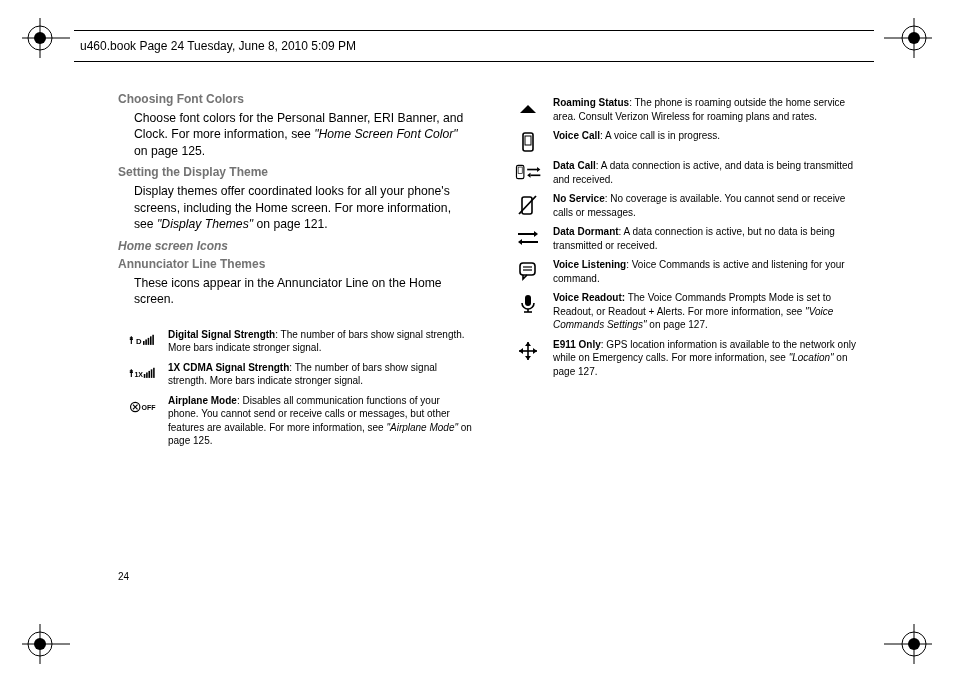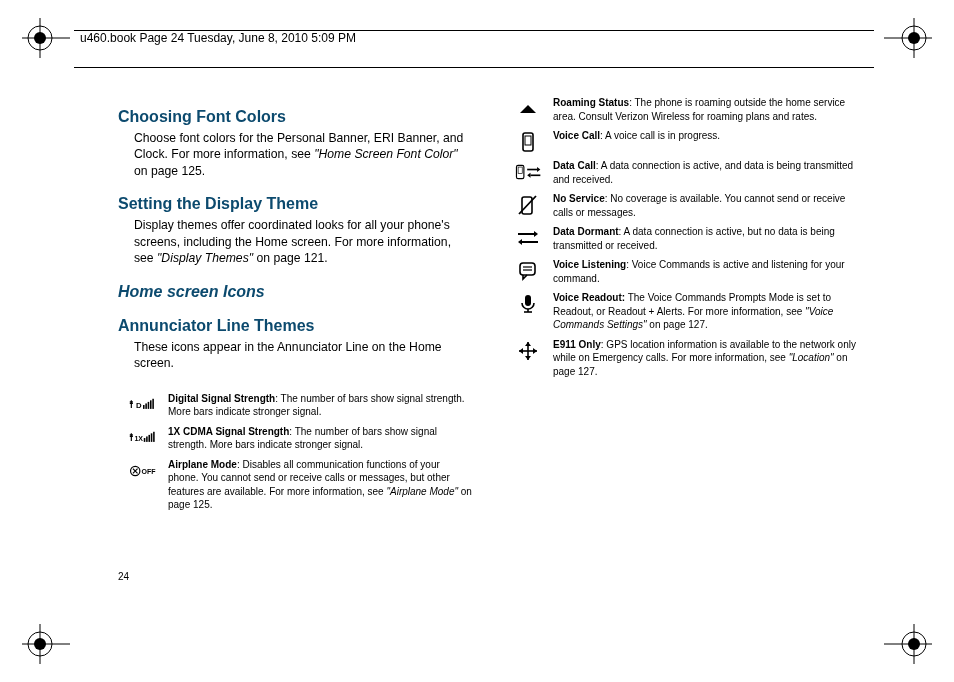--- a/index.html
+++ b/index.html
@@ -6,26 +6,26 @@
   body { width: 954px; height: 682px; font-family: Arial, Helvetica, sans-serif; font-size: 12.5px; color: #000; position: relative; background: #fff; }
 
   
   .cropcorner { position: absolute; width: 48px; height: 48px; }
   .cropcorner svg { width: 48px; height: 48px; }
   .tl { top: 14px; left: 22px; }
   .tr { top: 14px; right: 22px; }
   .bl { bottom: 14px; left: 22px; }
   .br { bottom: 14px; right: 22px; }
 
-  .headerbar { position: absolute; top: 30px; left: 74px; right: 80px; height: 38px; border-top: 1px solid #000; border-bottom: 1px solid #000; display: flex; font-size: 12px; padding-left: 6px; }
+  .headerbar { position: absolute; top: 30px; left: 74px; right: 80px; height: 32px; border-top: 1px solid #000; border-bottom: 1px solid #000; display: flex; align-items: center; font-size: 12px; padding-left: 6px; }
 
   .page { position: absolute; top: 92px; left: 118px; right: 96px; bottom: 100px; display: flex; gap: 30px; }
   .col { flex: 1; min-width: 0; }
 
-  .h-blue { color: #0c4a6e; font-weight: bold; font-size: 16px; margin-top: 16px; margin-bottom: 4px; }
+  .h-blue { color: #737373; font-weight: bold; font-size: 12px; margin-top: 0; margin-bottom: 4px; }
   .h-blue.bold-italic { font-style: italic; }
   .para { font-size: 12.2px; line-height: 1.35; margin: 2px 0 6px 16px; }
   .italref { font-style: italic; }
 
   .iconrow { display: flex; align-items: flex-start; margin: 4px 0 6px 0; }
   .iconcell { width: 50px; flex: 0 0 50px; display: flex; justify-content: center; padding-top: 2px; }
   .iconcell svg { width: 28px; height: 22px; }
   .icondesc { flex: 1; font-size: 10px; line-height: 1.35; }
   .term { font-weight: bold; }
 

